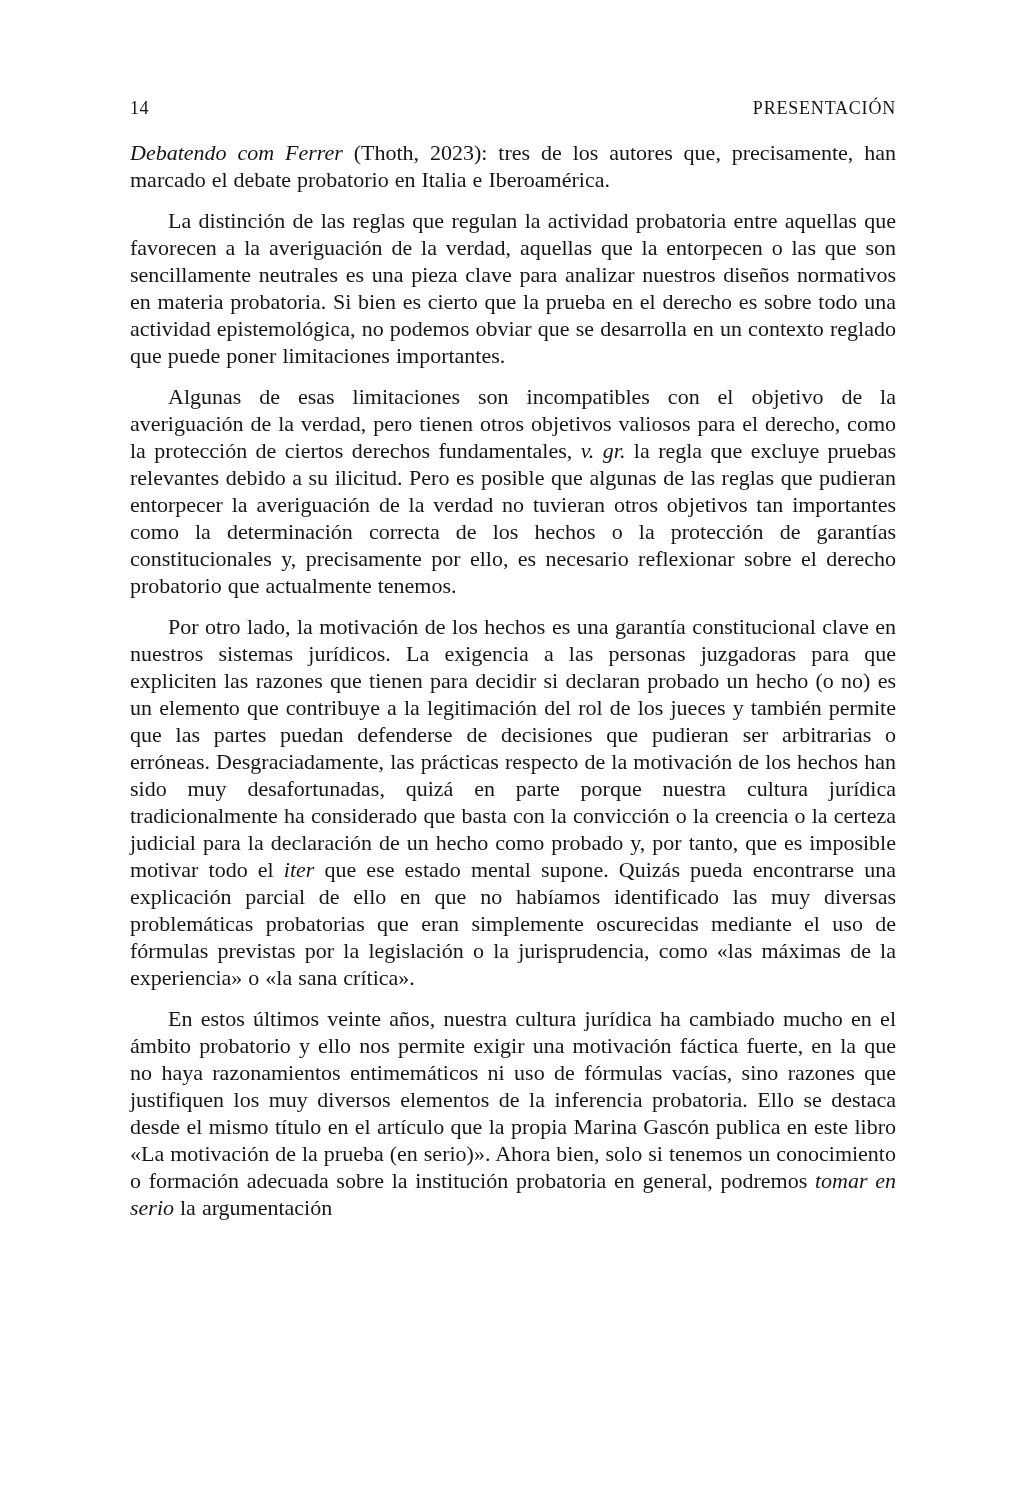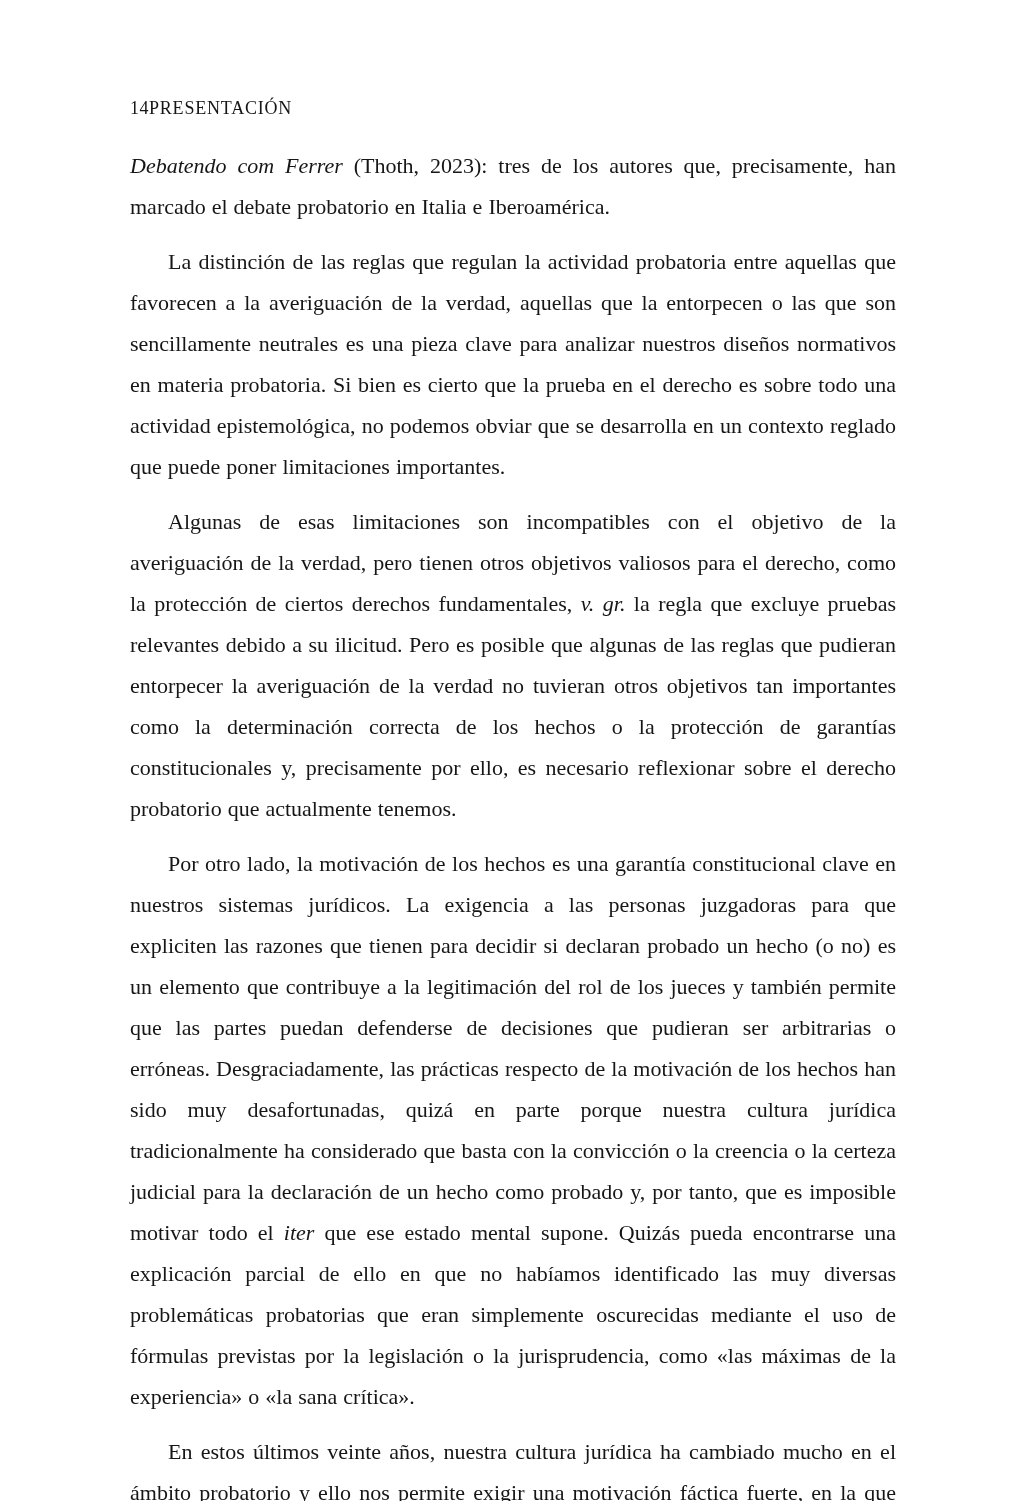--- a/index.html
+++ b/index.html
@@ -18,36 +18,37 @@
     box-sizing: border-box;
   }
   .content {
     position: absolute;
     top: 97px;
     left: 130px;
     width: 766px;
   }
   .running-head {
     display: flex;
+    justify-content: space-between;
     align-items: baseline;
     font-size: 18px;
     line-height: 22px;
-    margin-bottom: 26px;
+    margin-bottom: 20px;
     color: #161616;
   }
   .running-head .folio {
     letter-spacing: 0.5px;
   }
   .running-head .title {
     letter-spacing: 0.8px;
   }
   .paragraphs p {
     margin: 0 0 14px 0;
     font-size: 22px;
-    line-height: 41px;
+    line-height: 27px;
     text-align: justify;
     text-indent: 38px;
     hyphens: auto;
     -webkit-hyphens: auto;
     word-spacing: 0.5px;
   }
   .paragraphs p.no-indent {
     text-indent: 0;
   }
   .paragraphs .italic {

